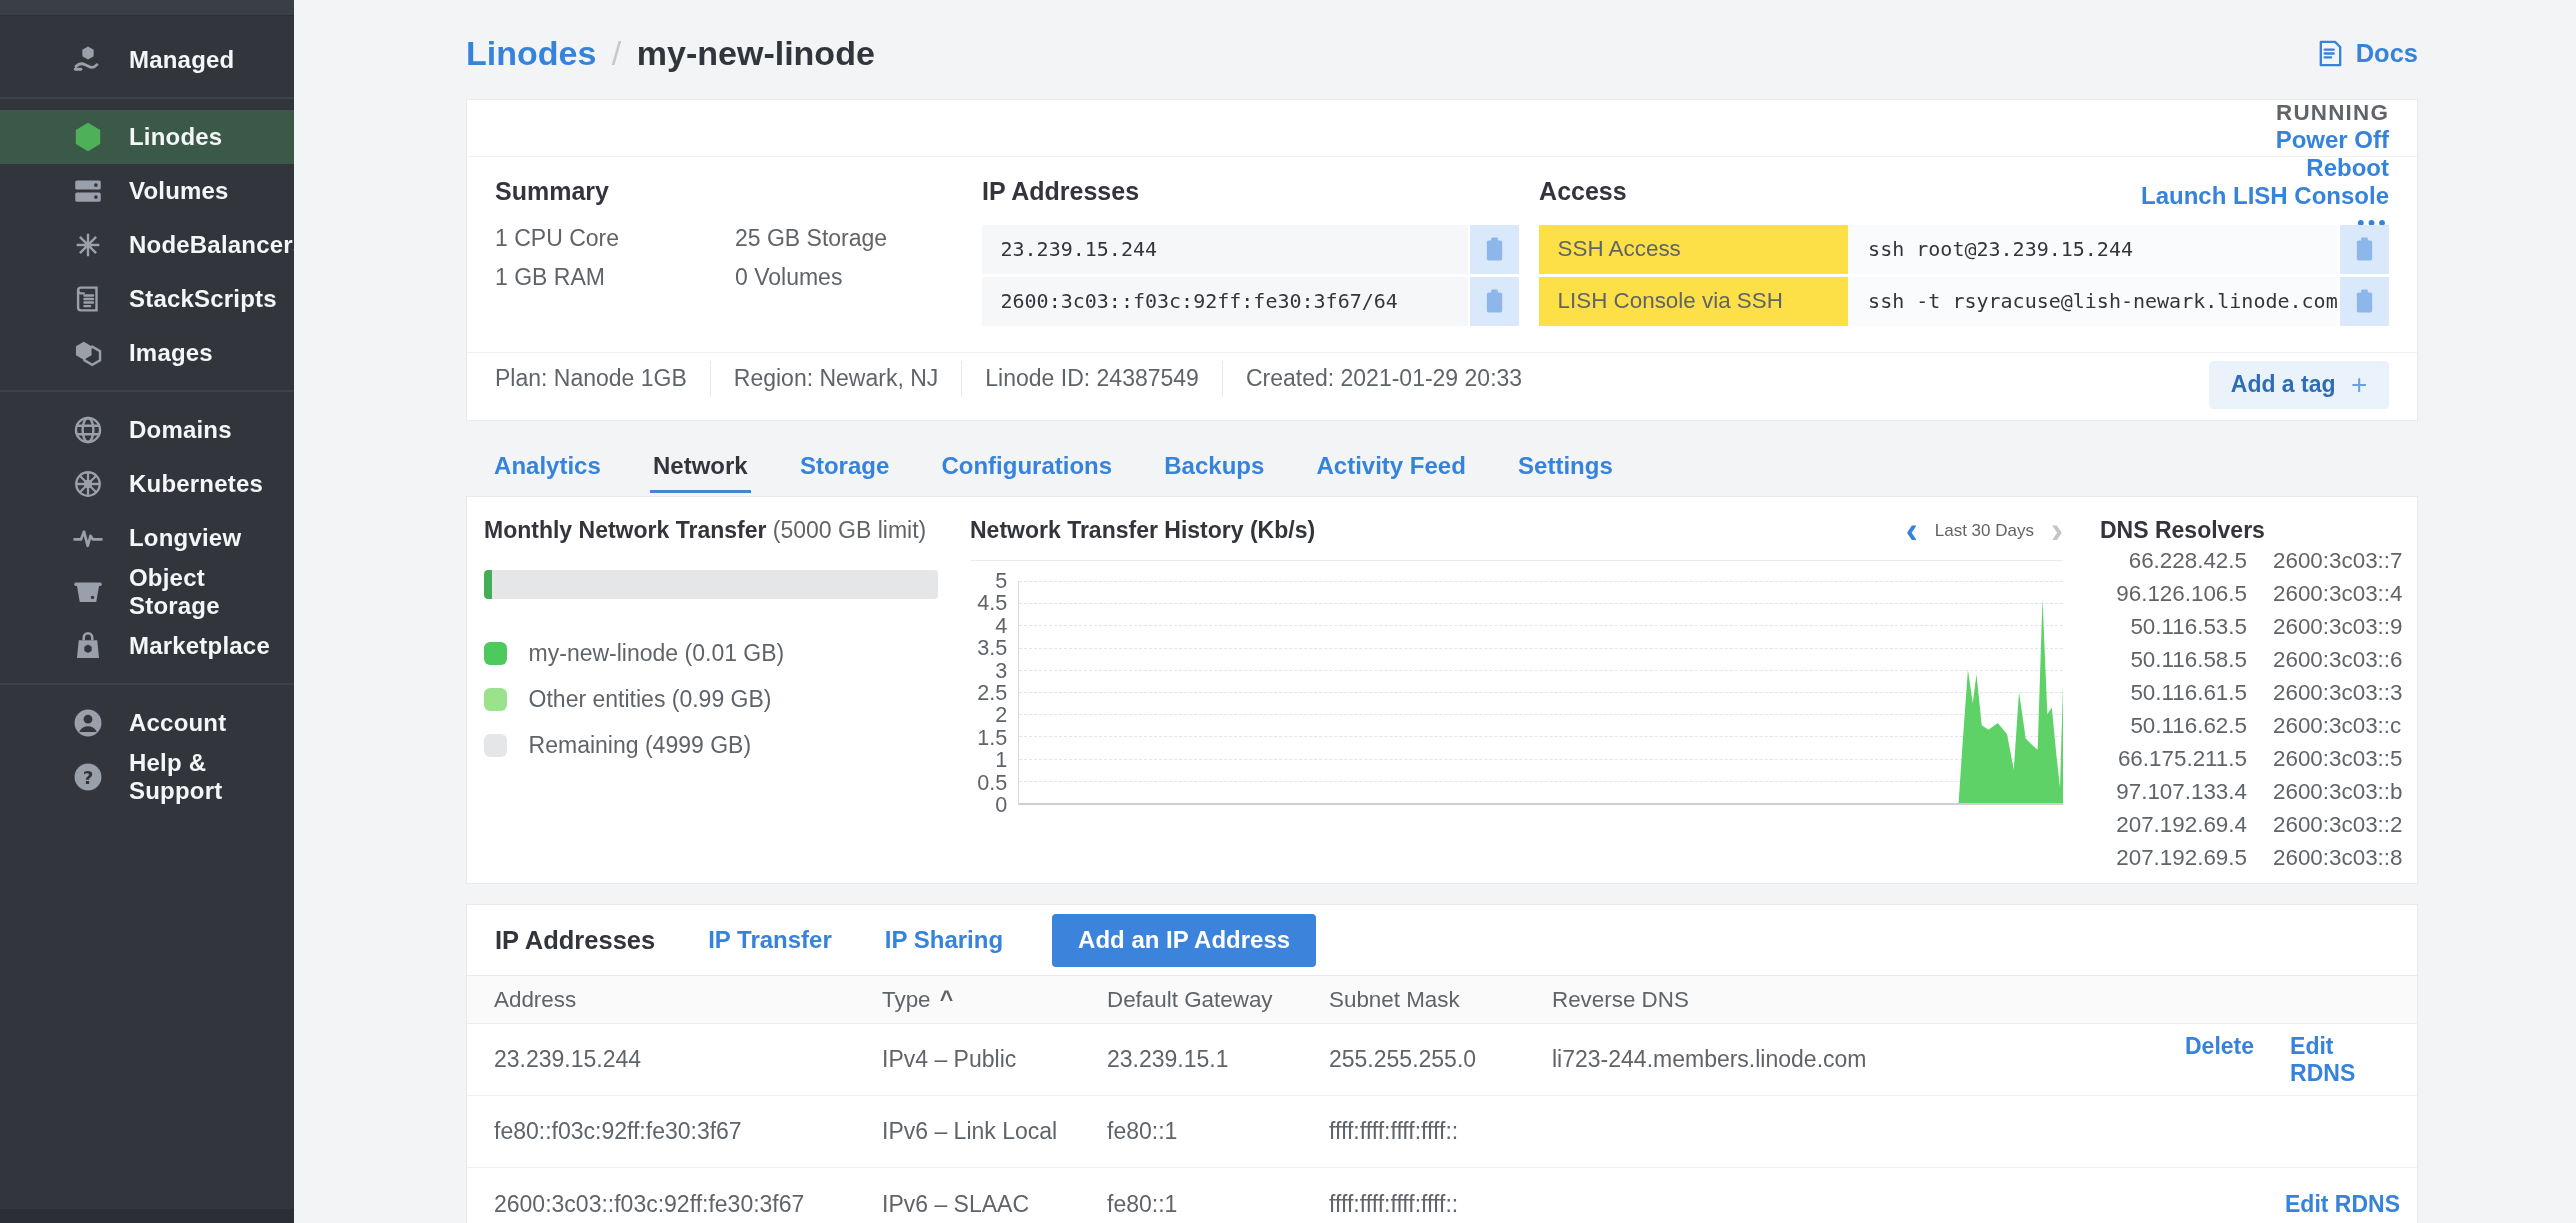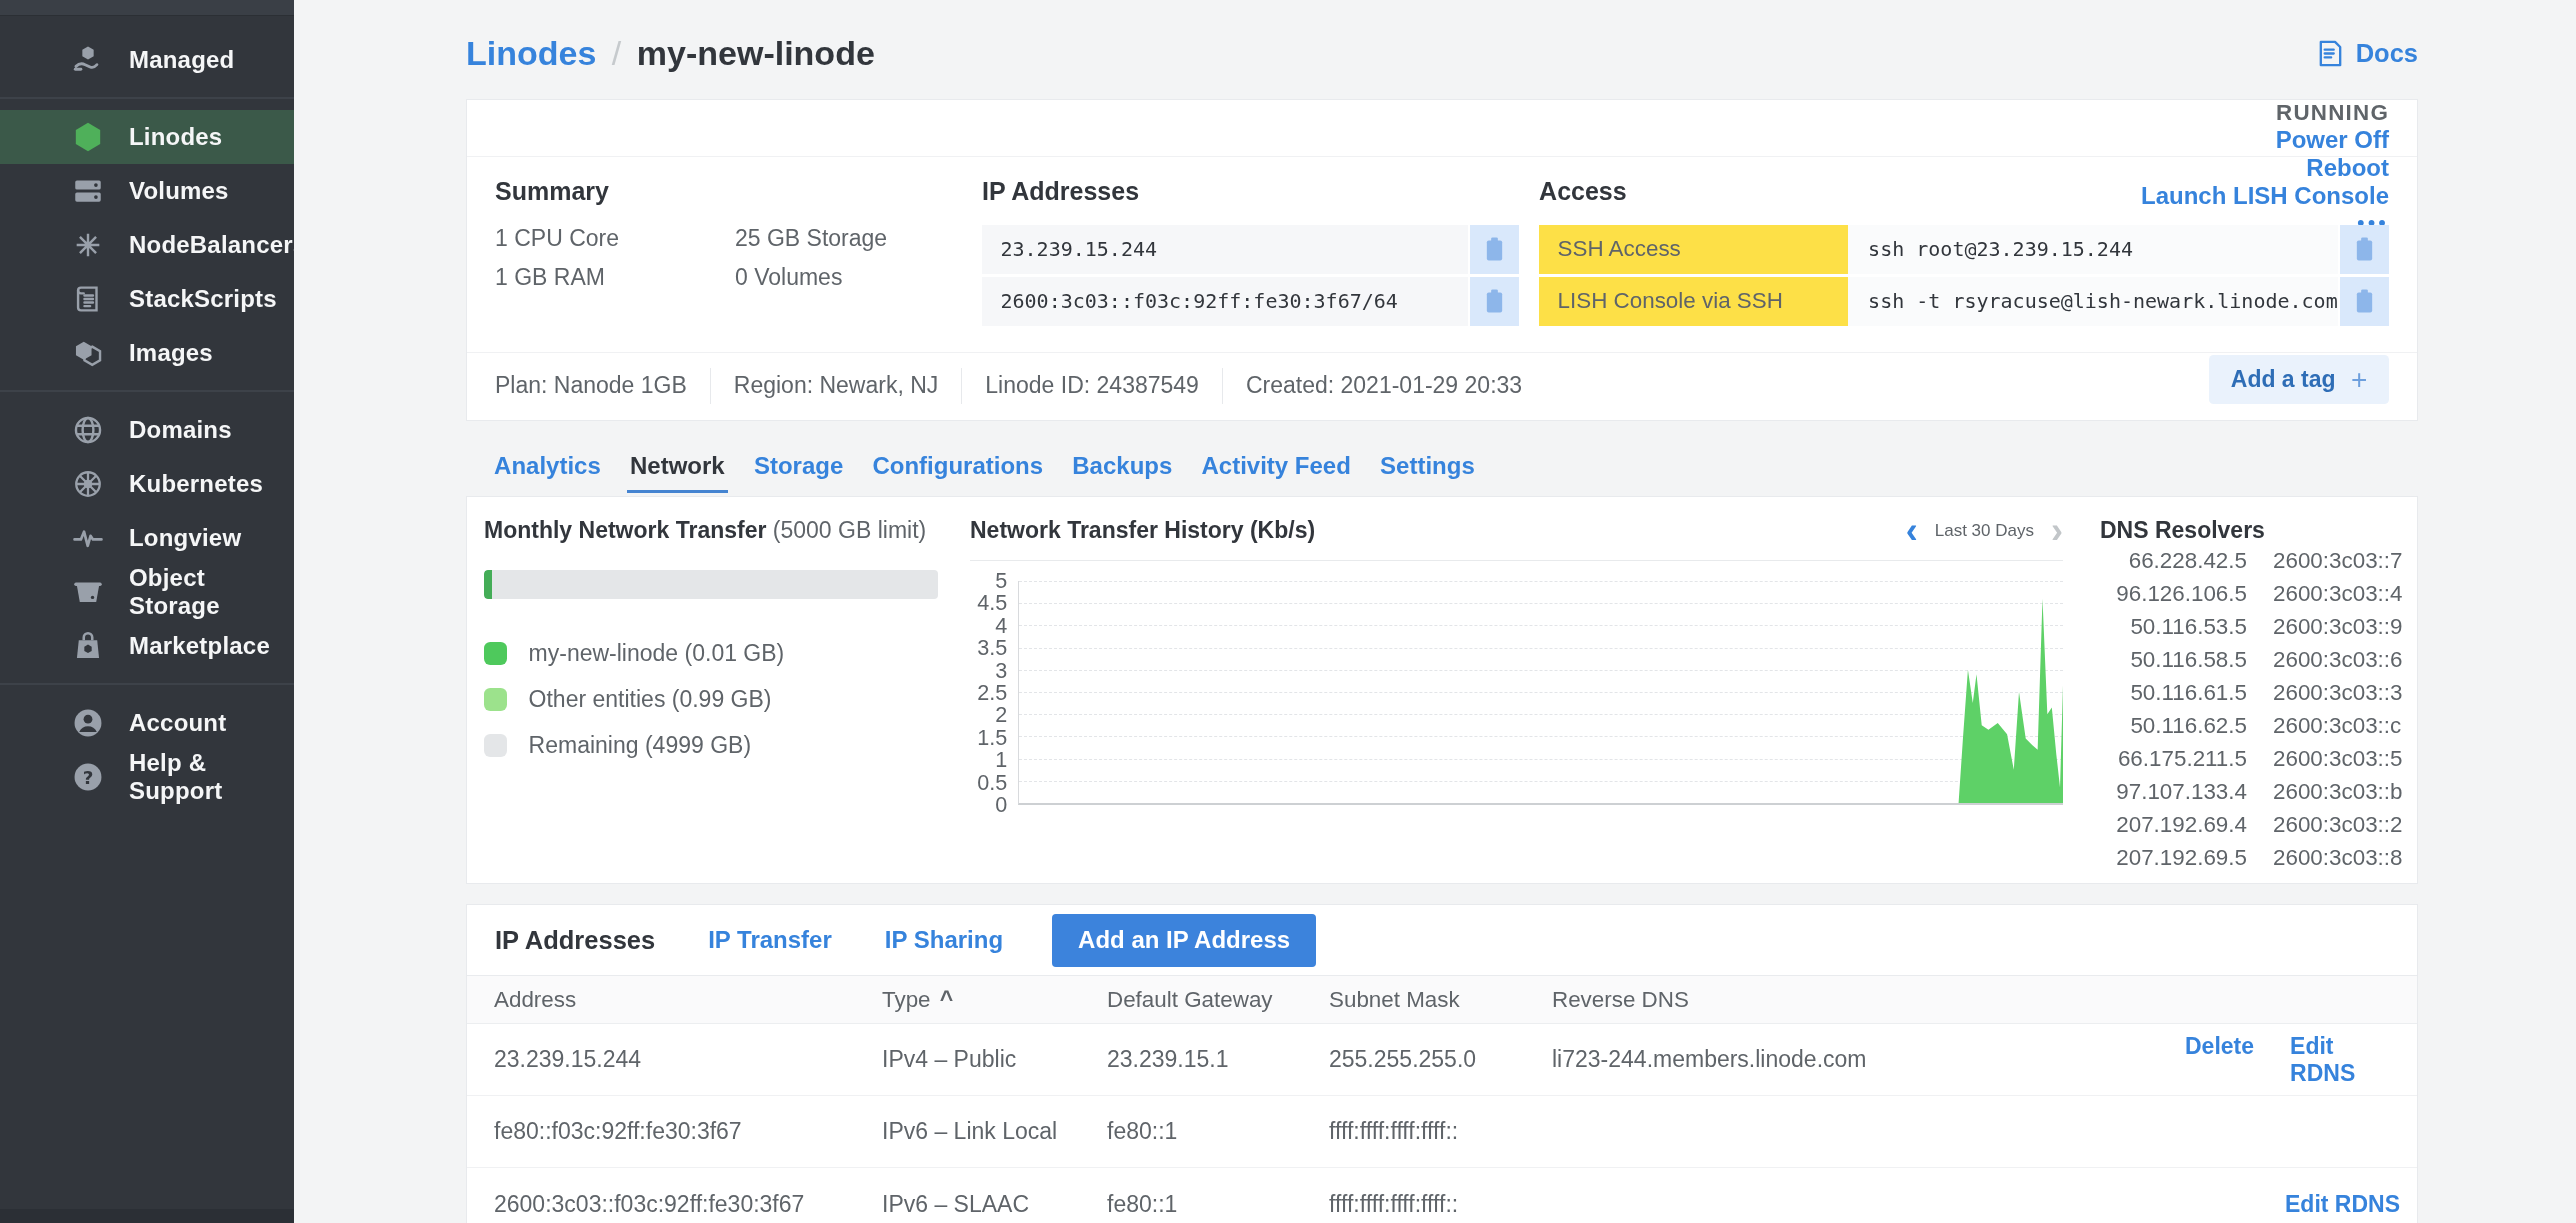--- a/index.html
+++ b/index.html
@@ -49,29 +49,29 @@
   .ip-row { display:flex; height:49px; margin-bottom:3.1px; }
   .ip-val { flex:1; background:#f6f7f9; display:flex; align-items:center; padding-left:18.5px; font-size:20px; color:#32363c; }
   .copy-btn { width:49px; margin-left:2.3px; background:#d9e8fb; display:flex; align-items:center; justify-content:center; cursor:pointer; }
   .copy-btn svg { width:23px; height:28px; }
   .col-access { flex:1; margin-left:20px; }
   .ac-row { display:flex; height:49px; margin-bottom:3.1px; }
   .ac-lbl { width:309px; background:#fde047; display:flex; align-items:center; padding-left:18.5px; font-size:22.4px; color:#5f6469; }
   .ac-val { flex:1; background:#fafbfc; display:flex; align-items:center; padding-left:20px; font-size:20px; color:#32363c;
             white-space:nowrap; overflow:hidden; }
 
-  .meta-row { display:flex; align-items:flex-end; height:68px; padding:16px 28px; border-top:0.8px solid #f0f1f3; }
+  .meta-row { display:flex; align-items:flex-start; height:68px; padding:8px 28px; border-top:0.8px solid #f0f1f3; }
   .meta-item { font-size:23px; color:#5f6469; padding:4.6px 23px; border-left:1.5px solid #e7e9ec; }
   .meta-item:first-child { padding-left:0; border-left:none; }
   .add-tag { margin-left:auto; background:#eaf2fc; border-radius:4.6px; padding:10.8px 21.6px; display:flex; align-items:center; cursor:pointer; }
   .add-tag .t { color:#2e6db6; font-size:23px; font-weight:700; }
   .add-tag .p { color:#6d9fdd; font-size:28px; font-weight:400; margin-left:15.5px; line-height:23px; }
 
   
-  .tabs { display:flex; gap:23px; margin-top:21.6px; margin-left:25px; }
+  .tabs { display:flex; gap:46px; margin-top:21.6px; margin-left:25px; }
   .tab { font-size:24px; font-weight:600; color:#3683dc; padding:9.3px 3.1px 10.8px 3.1px;
          border-bottom:3.9px solid transparent; cursor:pointer; }
   .tab.active { color:#32363c; border-bottom-color:#4584d1; }
 
   
   .chart-card { margin-top:3.1px; display:flex; padding:20px 23px 23px 17px; height:388px; }
   .t-col { width:454px; }
   .t-title { font-size:23px; }
   .t-title b { font-weight:700; color:#32363c; }
   .t-title span { color:#5f6469; font-weight:400; }

